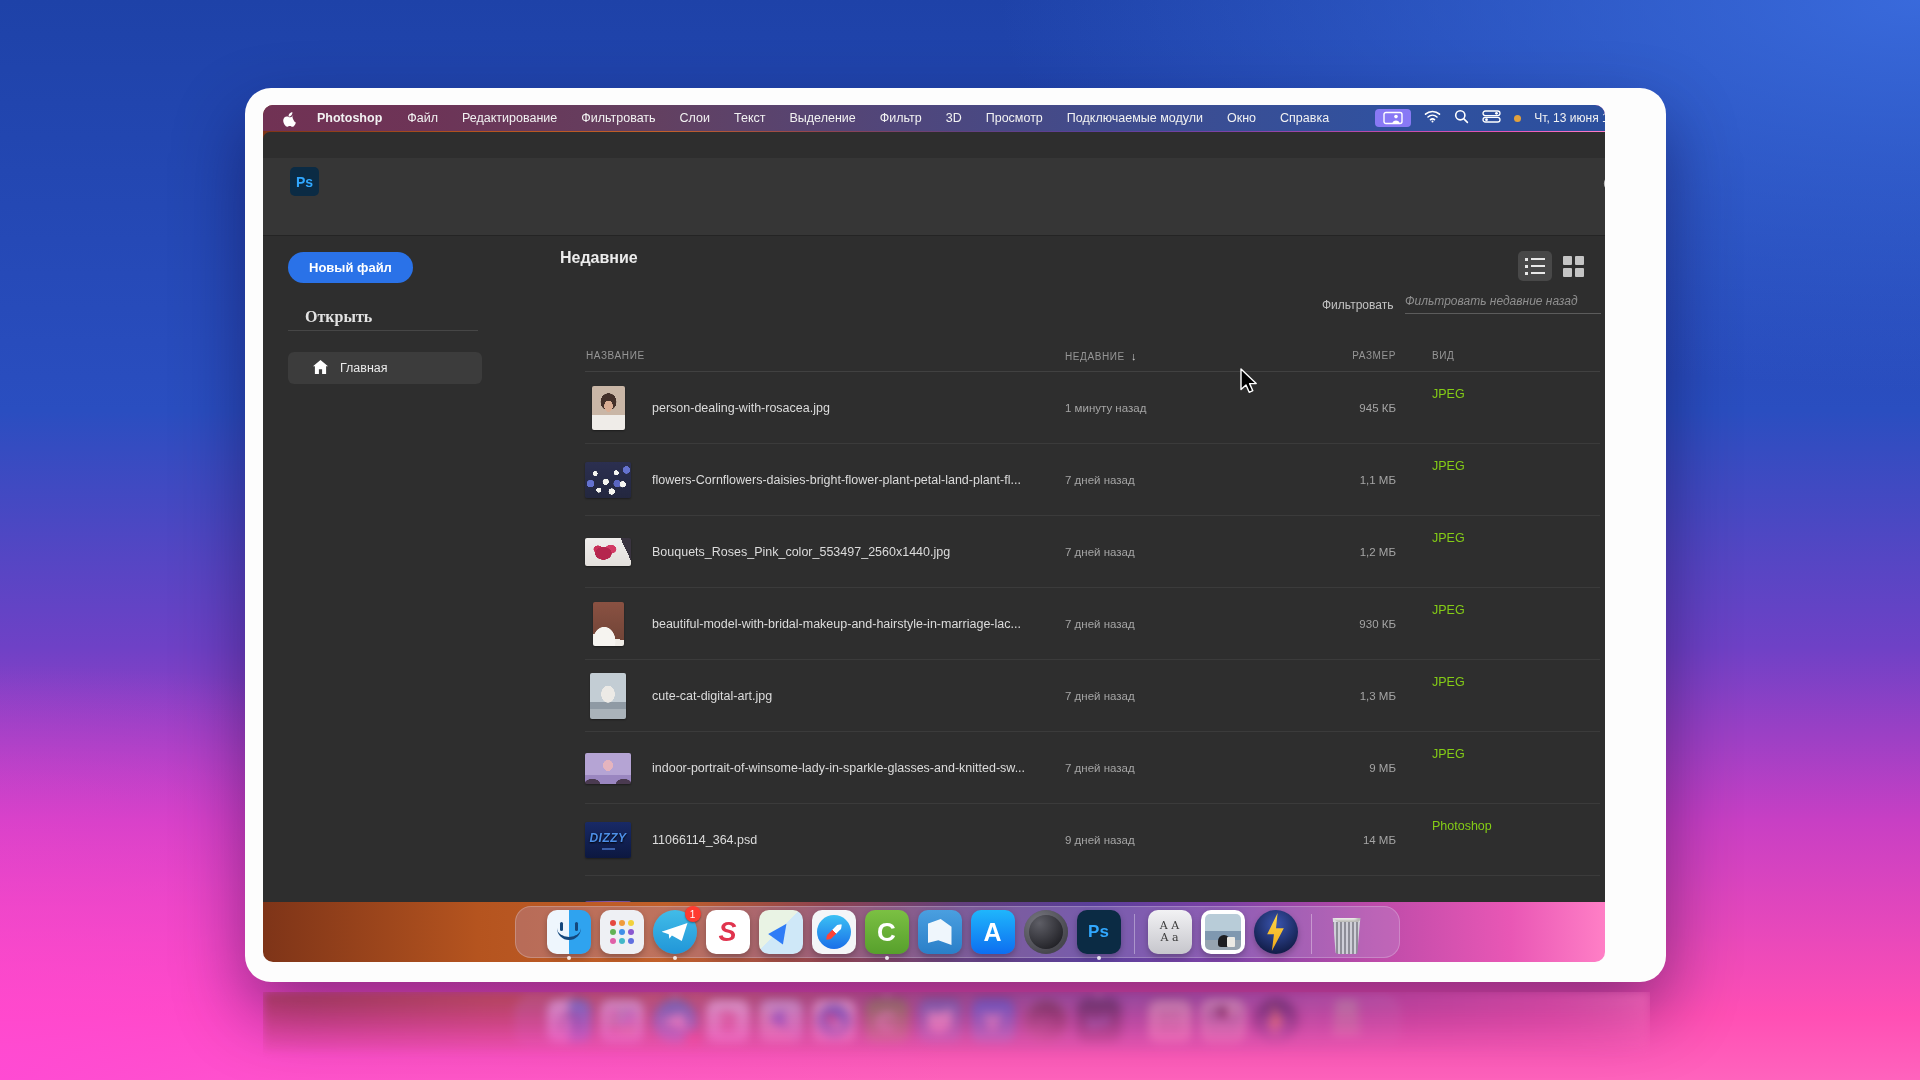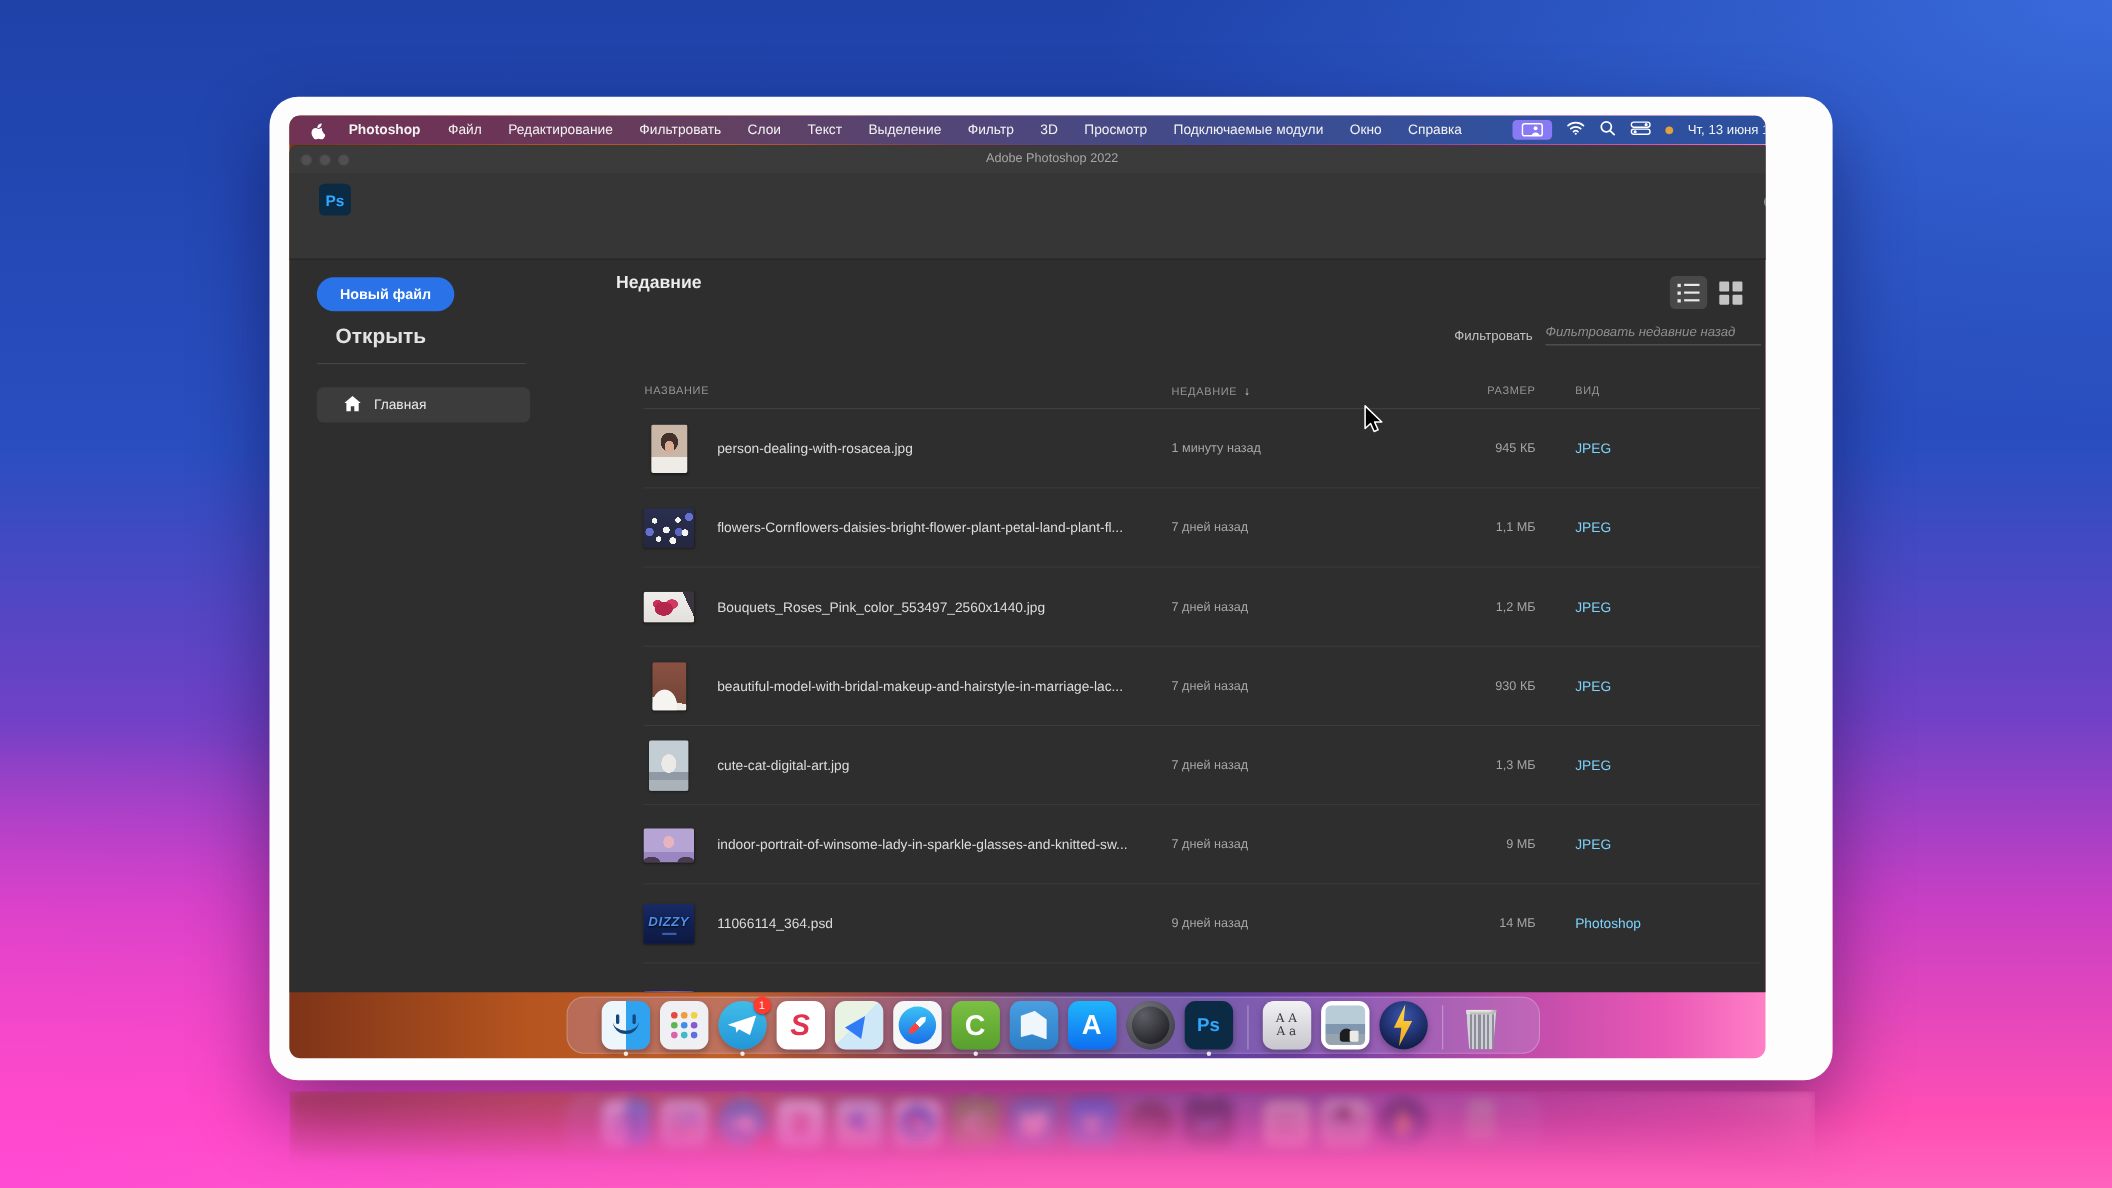--- a/index.html
+++ b/index.html
@@ -47,22 +47,22 @@
   .ps-logo{ position:absolute; left:27px; top:9px; width:29px; height:29px; border-radius:5px;
     background:var(--ps_bg); color:var(--ps_blue); font-weight:bold; font-size:14px;
     display:flex; align-items:center; justify-content:center; }
   .hdr-search{ position:absolute; right:24px; top:14px; width:26px; height:26px; display:flex;
     align-items:center; justify-content:center; }
 
   
   .btn-new{ position:absolute; left:25px; top:120px; height:31px; padding:0 21px; border:none;
     border-radius:16px; background:var(--accent_blue); color:#fff; font-size:13px; font-weight:bold;
     font-family:inherit; }
-  .btn-open{ position:absolute; left:42px; top:164px; background:none; border:none; color:#e3e3e3;
-    font-size:19px; font-weight:bold; font-family:Liberation Sans, sans-serif; }
+  .btn-open{ position:absolute; left:42px; top:176px; background:none; border:none; color:#e3e3e3;
+    font-size:16px; font-weight:bold; font-family:Liberation Serif, serif; }
   .side-divider{ position:absolute; left:25px; top:198px; width:190px; height:1px; background:#464646; }
   .side-item{ position:absolute; left:25px; top:220px; width:194px; height:32px; background:#3c3c3c;
     border-radius:6px; display:flex; align-items:center; gap:12px; padding-left:25px; color:#eaeaea;
     font-size:12.5px; }
 
   
   .heading{ position:absolute; left:297px; top:117px; font-size:16px; font-weight:bold; color:#ececec; }
   .view-list{ position:absolute; left:1255px; top:119px; width:34px; height:30px; background:#484848;
     border-radius:5px; display:flex; align-items:center; justify-content:center; }
   .view-grid{ position:absolute; left:1300px; top:124px; width:22px; height:21px;
@@ -86,21 +86,21 @@
   .sort-arrow{ color:#cfcfcf; font-size:11px; margin-left:6px; letter-spacing:0; }
   .hrule{ height:1px; background:#414141; }
   .row{ position:relative; height:72px; border-bottom:1px solid #3b3b3b; }
   .cell-thumb{ position:absolute; left:0; top:0; width:46px; height:72px; display:flex;
     align-items:center; justify-content:center; }
   .cell-name{ position:absolute; left:67px; top:29px; font-size:12.5px; color:#dcdcdc;
     max-width:560px; white-space:nowrap; overflow:hidden; }
   .cell-date{ position:absolute; left:480px; top:30px; font-size:11.5px; color:#a5a5a5; }
   .cell-size{ position:absolute; left:691px; top:30px; width:120px; text-align:right;
     font-size:11.5px; color:#a5a5a5; }
-  .cell-kind{ position:absolute; left:847px; top:29px; font-size:12.5px; color:#7dd3fc;text-align:right; }
+  .cell-kind{ position:absolute; left:847px; top:15px; font-size:12.5px; color:#84cc16;text-align:right; }
   .row-partial{ position:relative; height:40px; }
 
   
   .thumb{ border-radius:2px; box-shadow:0 1px 2px rgba(0,0,0,.4); }
   .thumb-person{ width:33px; height:44px;
     background:
       radial-gradient(7px 9px at 50% 46%,#d9ad94 60%,transparent 62%),
       radial-gradient(13px 14px at 50% 36%,#43302a 60%,transparent 62%),
       linear-gradient(180deg,#c9b6a6 0 66%,#efece8 66%); }
   .thumb-daisies{ width:46px; height:36px;
@@ -304,28 +304,20 @@
           <rect x="1" y="7.4" width="17" height="4.6" rx="2.3"></rect>
           <circle cx="4.5" cy="9.7" r="1.4" fill="#fff" stroke="none"></circle>
         </svg>
       </span>
       <span class="status-dot"></span>
       <span class="clock">Чт, 13 июня 15:42</span>
     </div>
   </div>
 
   <div class="abs window">
-    <div class="titlebar">
-      <div class="lights">
-        <span class="light"></span>
-        <span class="light"></span>
-        <span class="light"></span>
-      </div>
-      <div class="win-title">Adobe Photoshop 2022</div>
-    </div>
 
     <div class="appheader">
       <div class="ps-logo">Ps</div>
       <div class="hdr-search">
         <svg width="22" height="22" viewBox="0 0 22 22" fill="none" stroke="#bdbdbd" stroke-width="1.7" stroke-linecap="round">
           <circle cx="9.5" cy="9.5" r="6.8"></circle>
             <path d="M14.6 14.6 19.6 19.6"></path>
         </svg>
       </div>
     </div>

